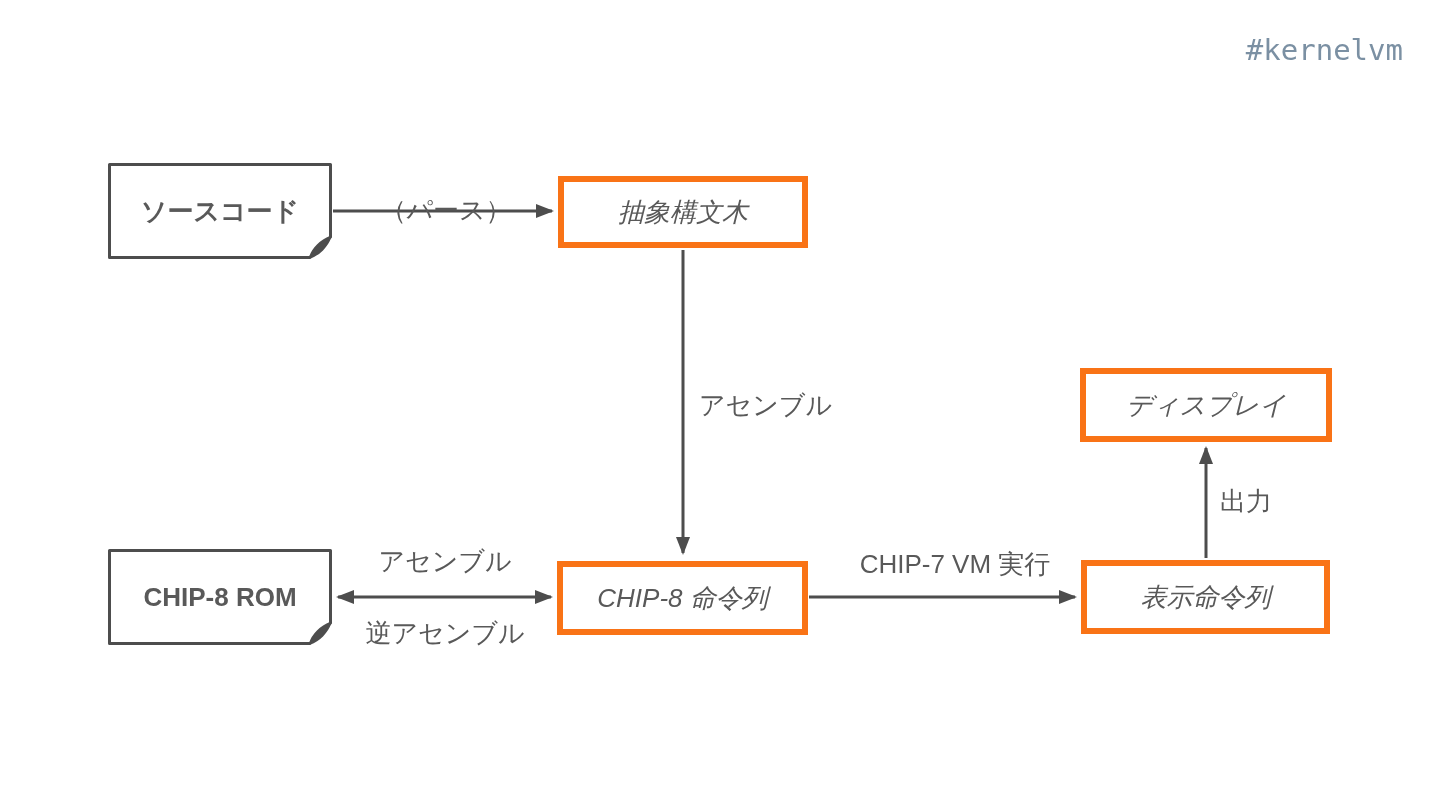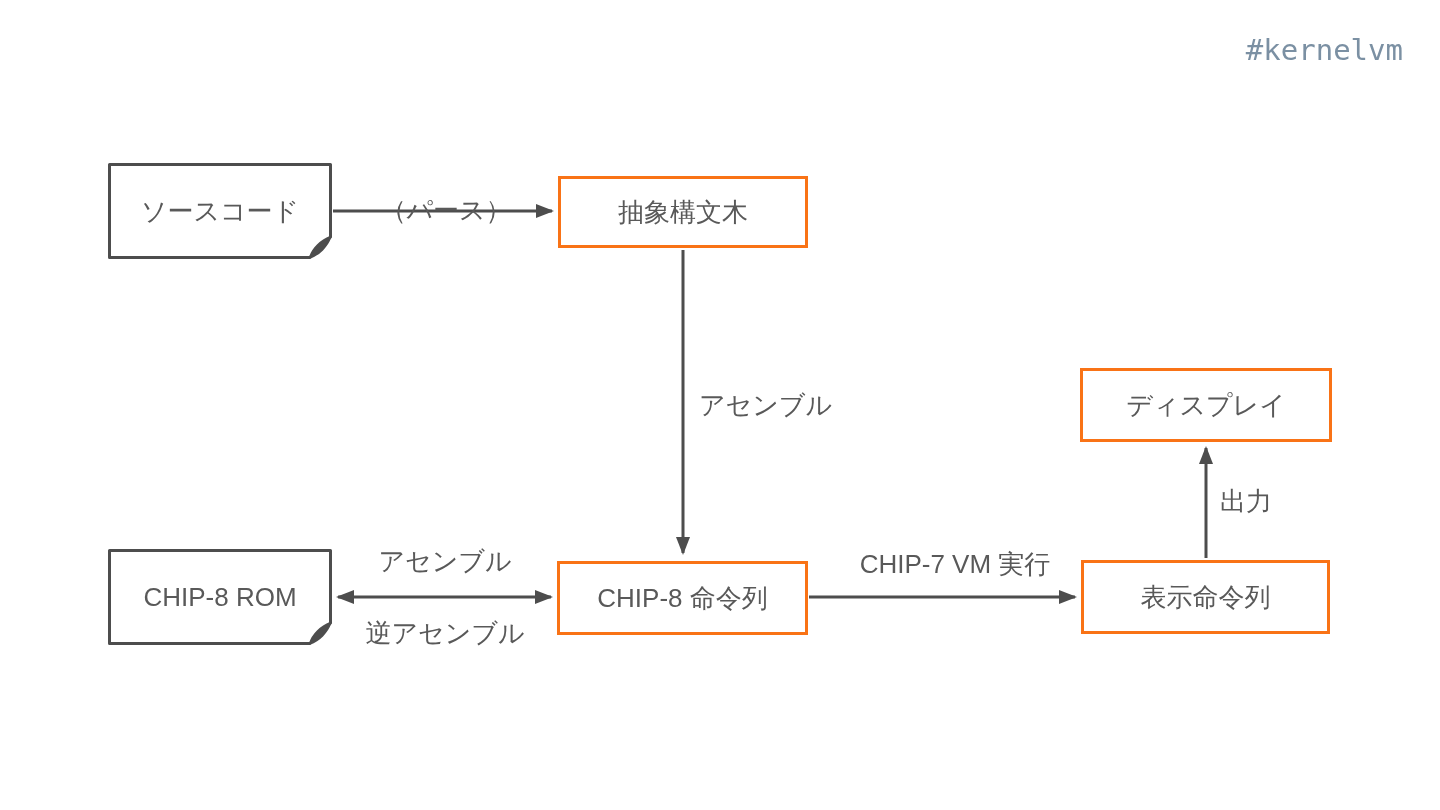--- a/index.html
+++ b/index.html
@@ -30,26 +30,28 @@
     box-sizing: border-box;
     display: flex;
     align-items: center;
     justify-content: center;
     color: #595959;
     font-size: 26px;
     text-align: center;
     white-space: nowrap;
   }
   .node.rect {
-    border: 3px solid #f97316;
+    border: 6px solid #f97316;
     background: #ffffff;
+    font-style: italic;
   }
   .node.doc {
     border: none;
     background: transparent;
+    font-weight: bold;
   }
   .node.doc > svg {
     position: absolute;
     inset: 0;
   }
   .node.doc > .doc-label {
     position: relative;
     z-index: 1;
   }
   

